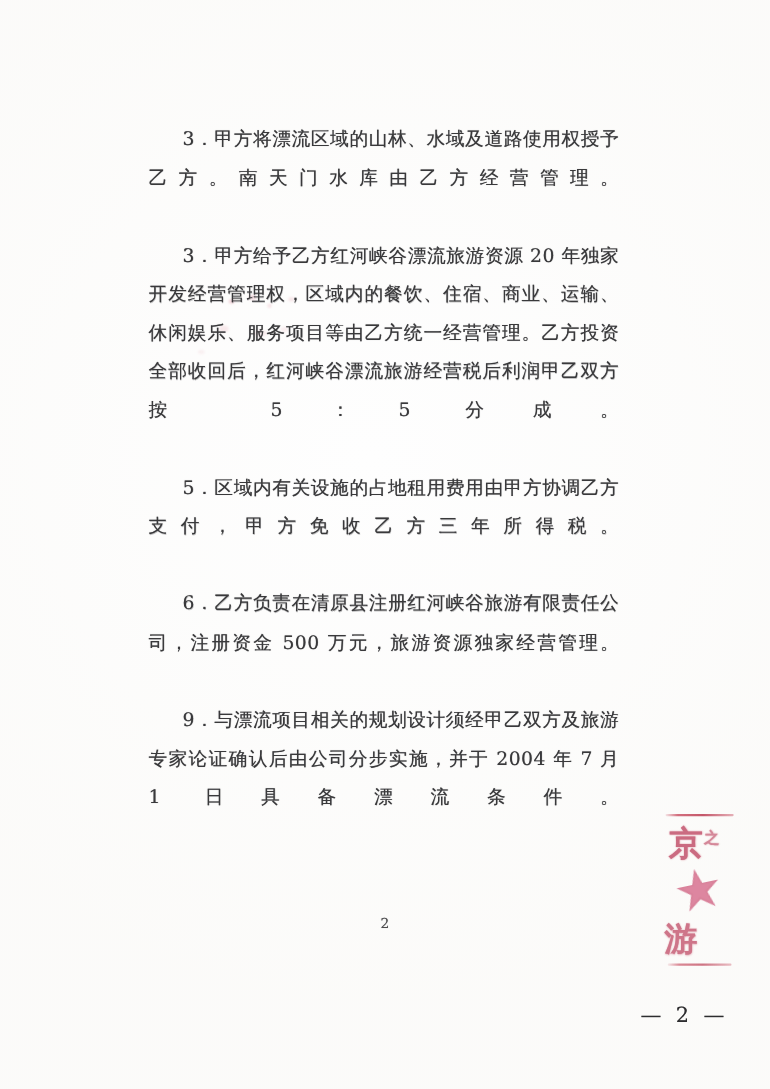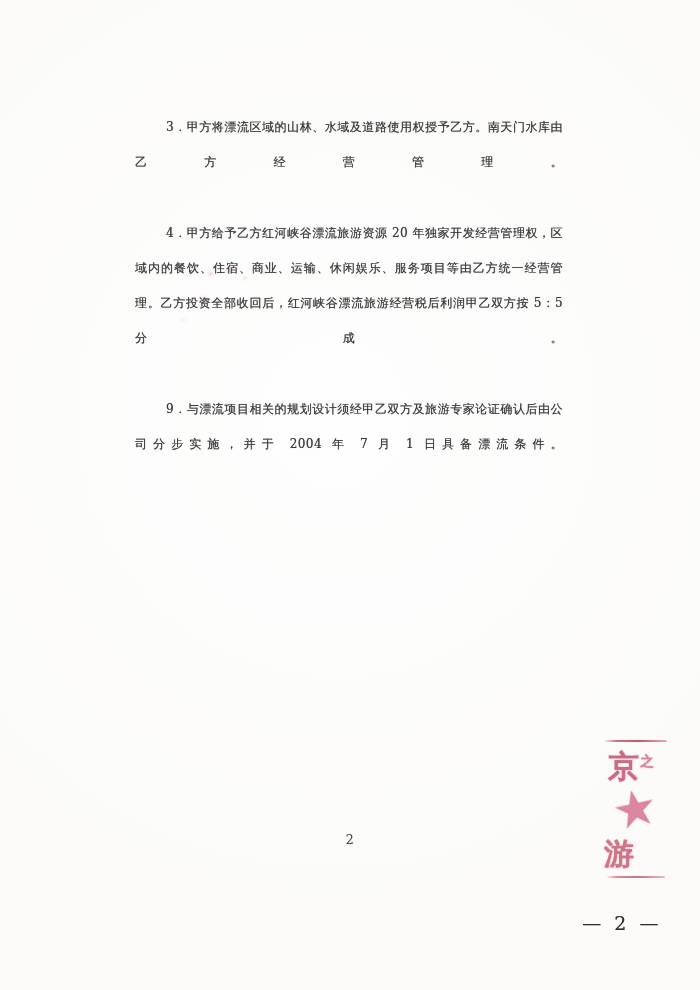--- a/index.html
+++ b/index.html
@@ -35,21 +35,21 @@
   
   #body-text {
     position: absolute;
     left: 135px;
     top: 110px;
     width: 428px;
   }
 
   .para {
     font-family: "DejaVu Serif", "Liberation Serif", serif;
-    font-size: 12px;
+    font-size: 17px;
     line-height: 35.2px;
     color: #39393b;
     text-align: justify;
     text-justify: inter-character;
     text-indent: 31px;
     letter-spacing: 0.45px;
     margin: 0;
     -webkit-font-smoothing: antialiased;
     text-shadow:
       0 0 0.7px rgba(60,60,62,0.52),
@@ -179,21 +179,23 @@
   <div class="speck" style="left:226px; top:268px; width:7px; height:5px; opacity:0.8;"></div>
   <div class="speck" style="left:243px; top:276px; width:4px; height:4px; opacity:0.65;"></div>
   <div class="speck" style="left:262px; top:270px; width:6px; height:4px; opacity:0.55;"></div>
   <div class="speck" style="left:199px; top:296px; width:9px; height:6px; opacity:0.5;"></div>
   <div class="speck" style="left:231px; top:300px; width:12px; height:6px; opacity:0.42;"></div>
   <div class="speck" style="left:255px; top:297px; width:7px; height:5px; opacity:0.38;"></div>
   <div class="speck" style="left:180px; top:318px; width:6px; height:4px; opacity:0.3;"></div>
 
   <div id="body-text">
     <p class="para">3．甲方将漂流区域的山林、水域及道路使用权授予乙方。南天门水库由乙方经营管理。</p>
-    <p class="para">4．甲方给予乙方红河峡谷漂流旅游资源 20 年独家开发经营管理权，区域内的餐饮、住宿、商业、运输、休闲娱乐、服务项目等由乙方统一经营管理。乙方投资全部收回后，红河峡谷漂流旅游经营税后利润甲乙双方按 5：5 分成。</p>
+    <p class="para">3．甲方给予乙方红河峡谷漂流旅游资源 20 年独家开发经营管理权，区域内的餐饮、住宿、商业、运输、休闲娱乐、服务项目等由乙方统一经营管理。乙方投资全部收回后，红河峡谷漂流旅游经营税后利润甲乙双方按 5：5 分成。</p>
+    <p class="para">5．区域内有关设施的占地租用费用由甲方协调乙方支付，甲方免收乙方三年所得税。</p>
+    <p class="para">6．乙方负责在清原县注册红河峡谷旅游有限责任公司，注册资金 500 万元，旅游资源独家经营管理。</p>
     <p class="para">9．与漂流项目相关的规划设计须经甲乙双方及旅游专家论证确认后由公司分步实施，并于 2004 年 7 月 1 日具备漂流条件。</p>
 
   </div>
 
   <div id="page-number-center">2</div>
 
   <div id="seal">
 
     <div class="seal-rule top"></div>
 

